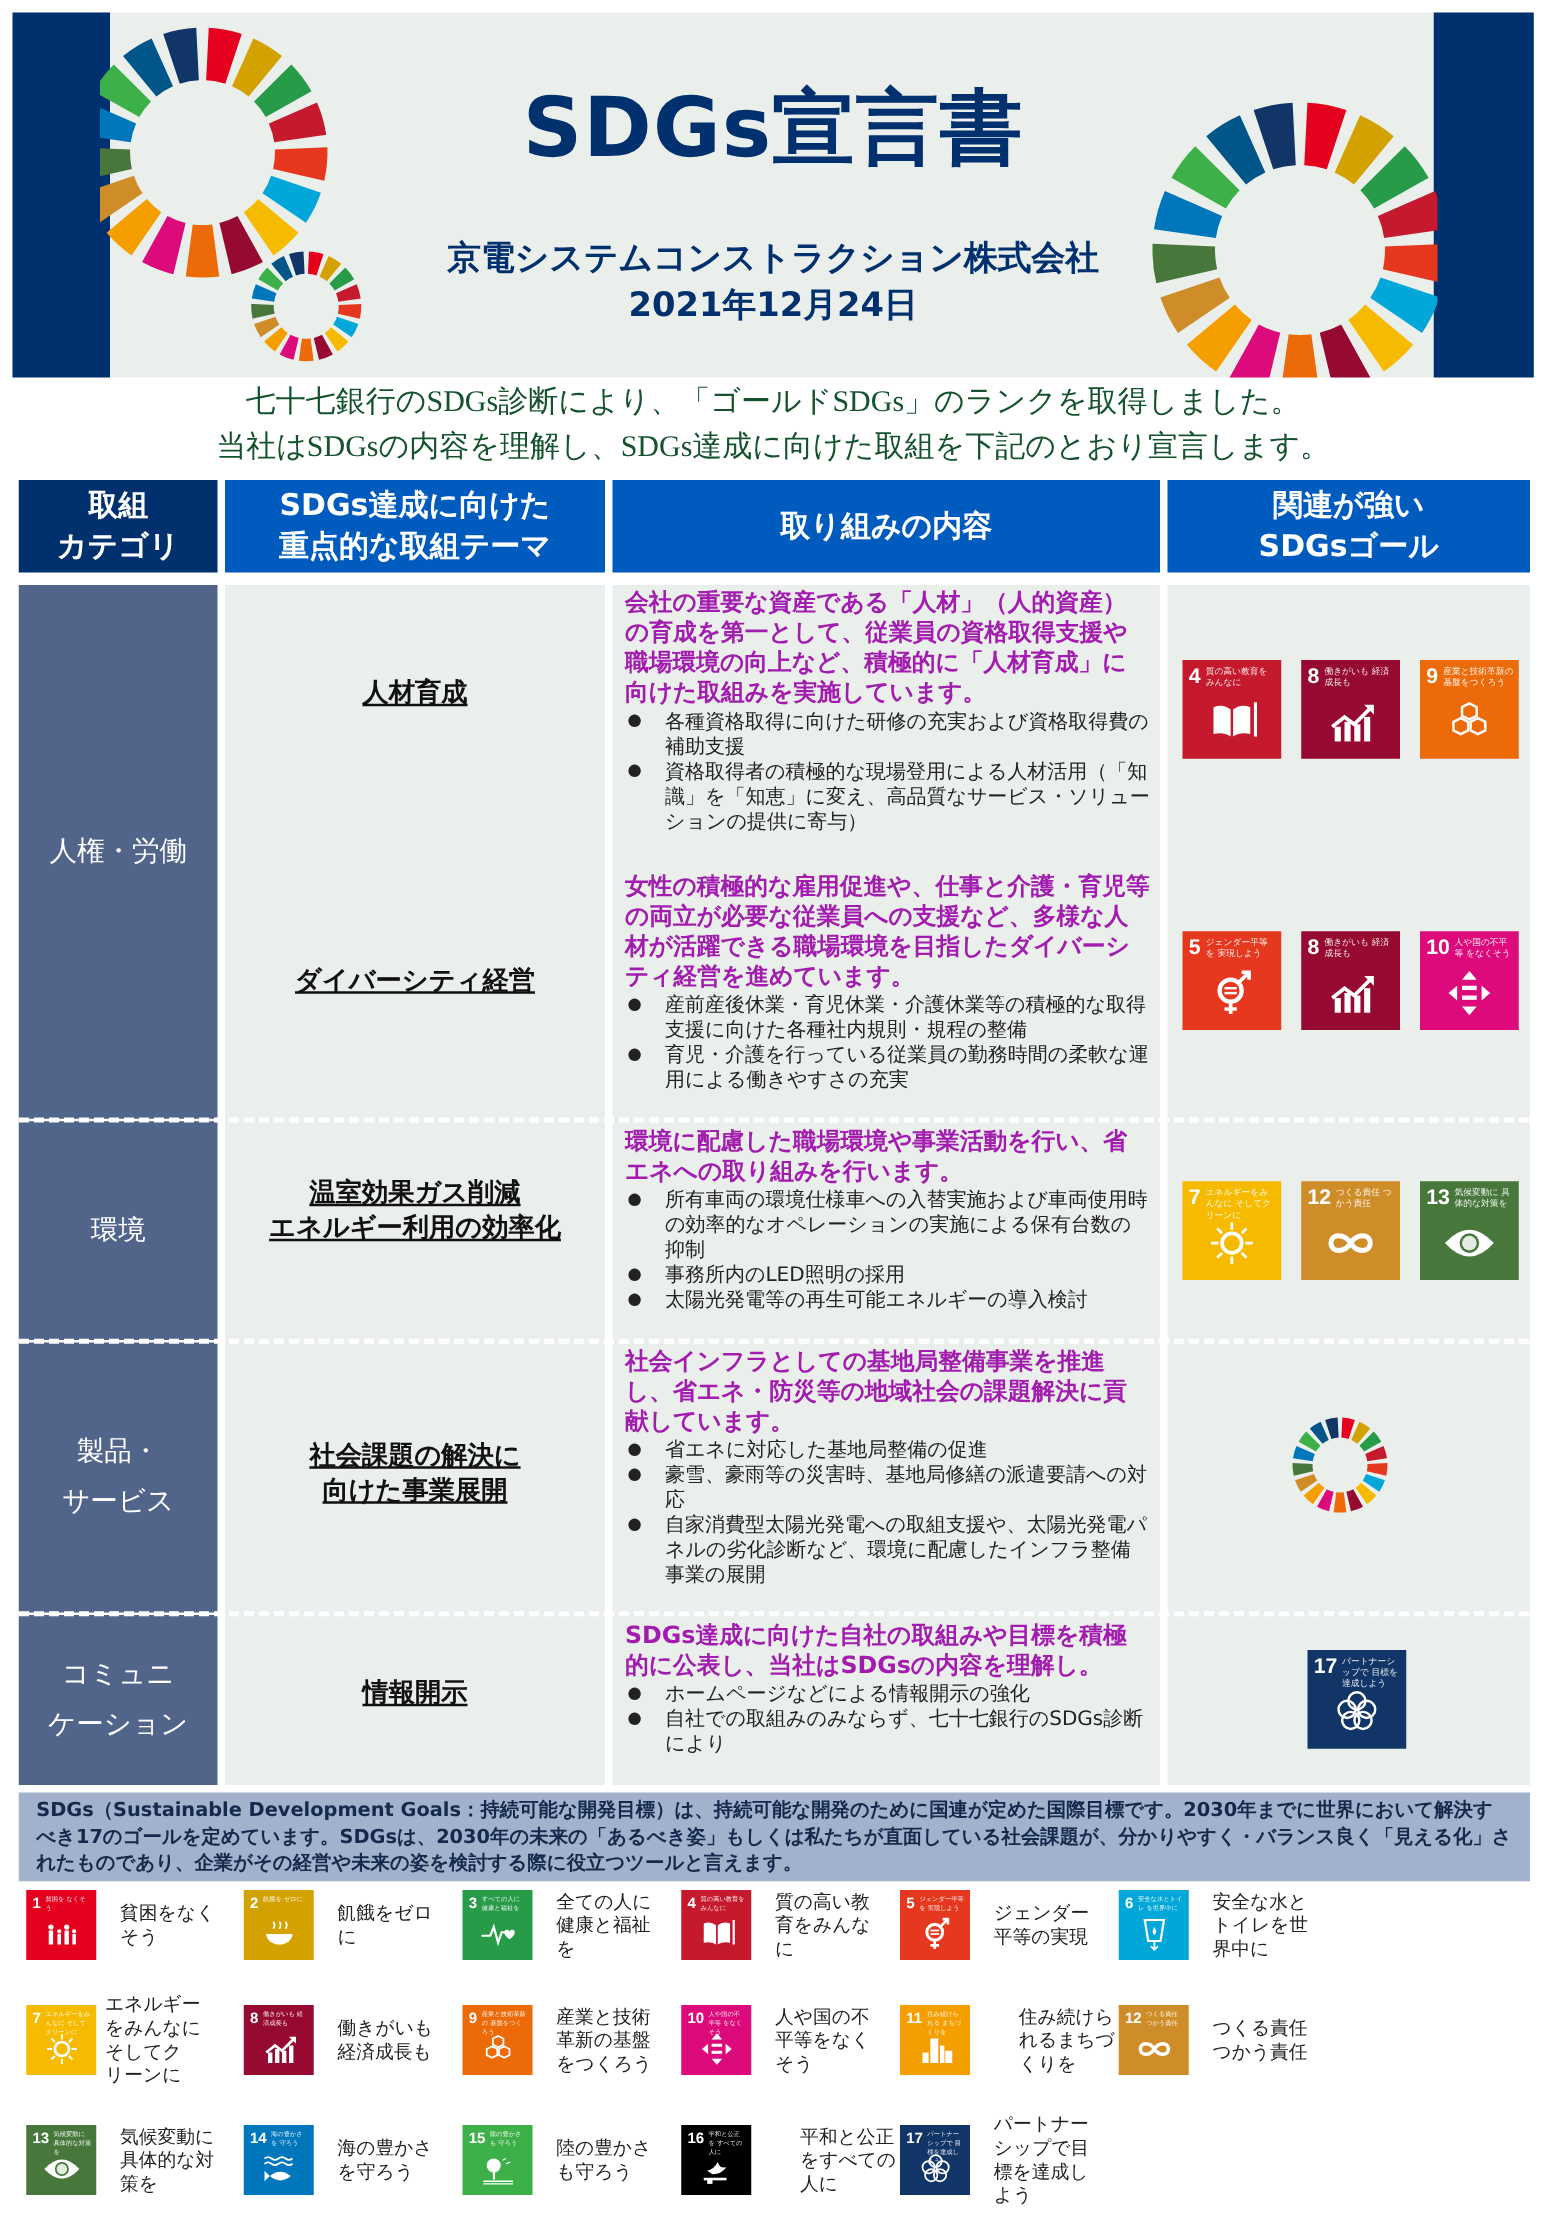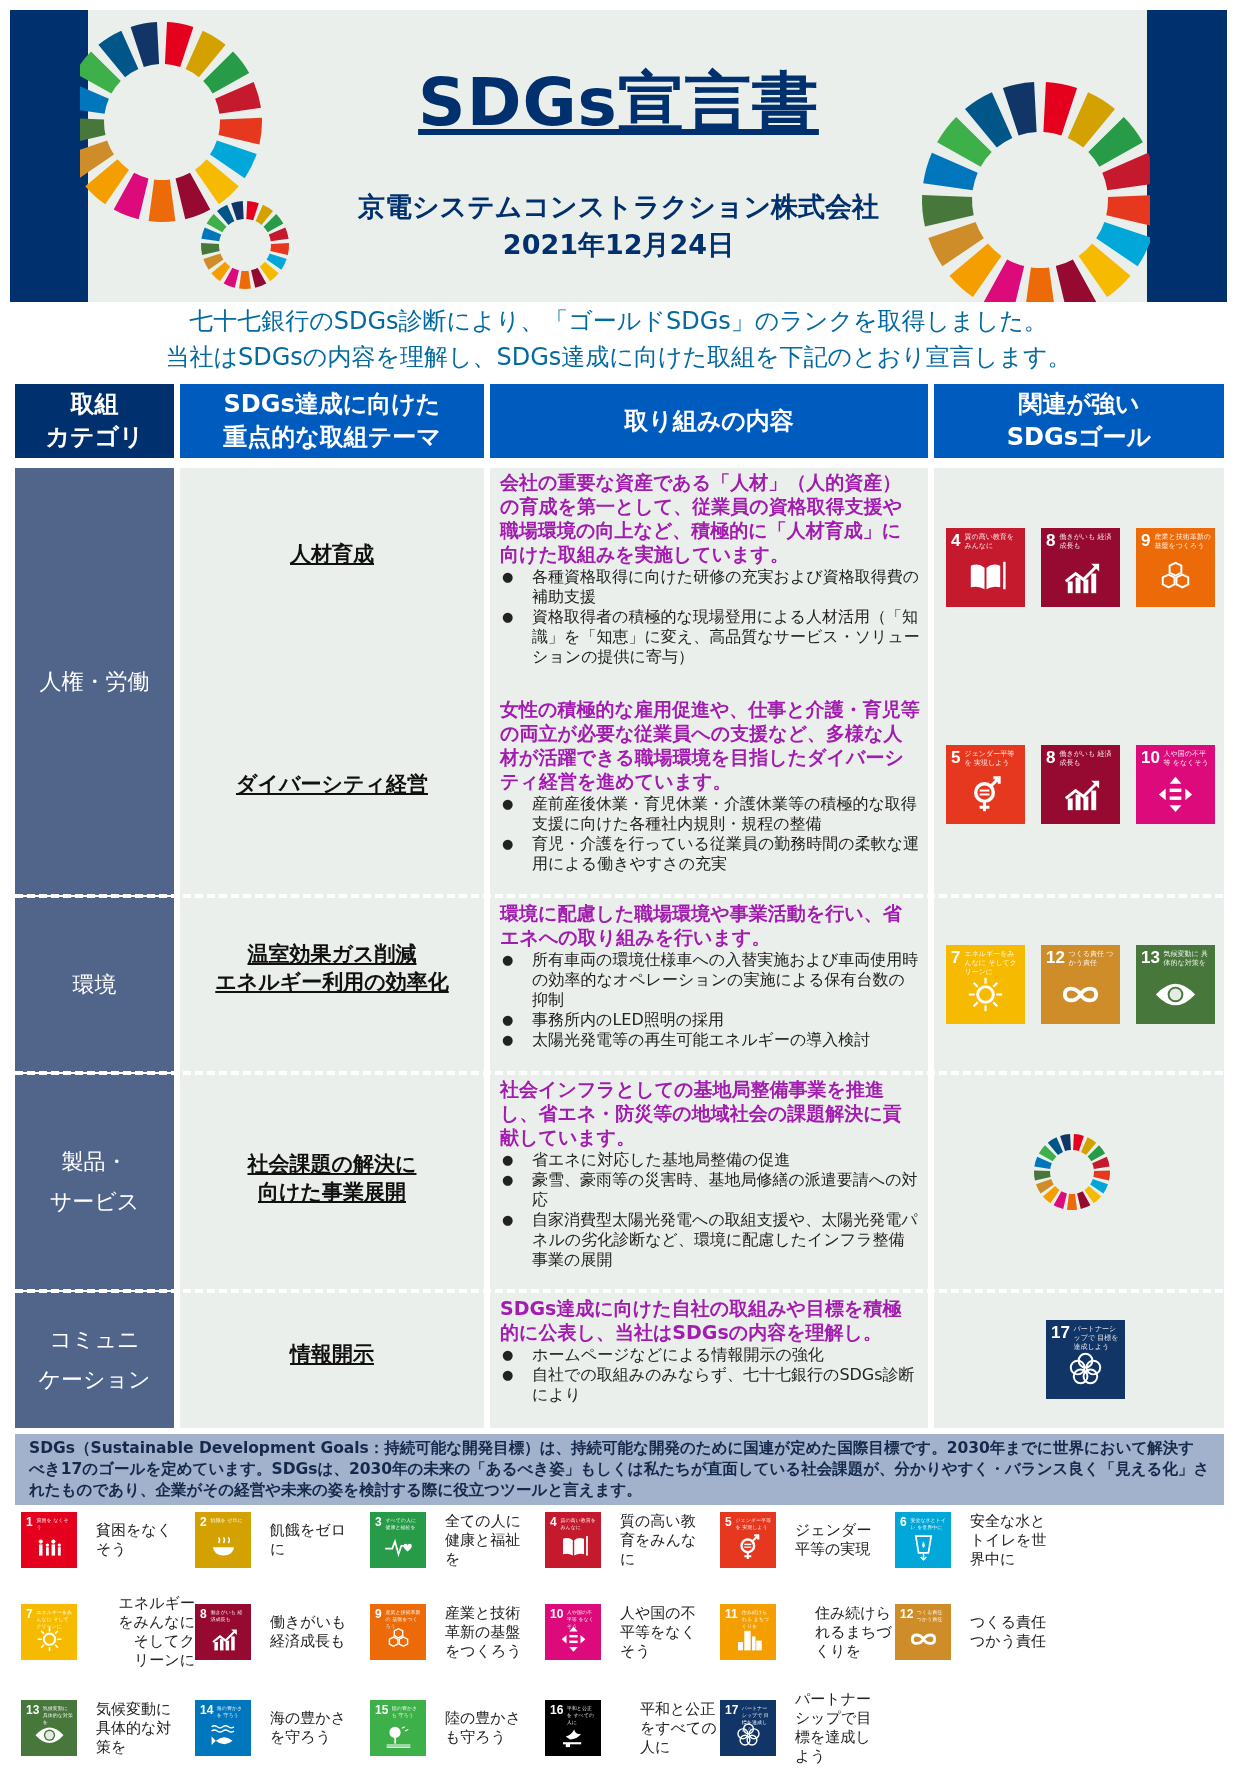--- a/index.html
+++ b/index.html
@@ -1,25 +1,25 @@
 <!DOCTYPE html>
 <html><head>
 <meta charset="utf-8">
 <style>
   * { box-sizing: border-box; margin: 0; padding: 0; }
   body { width: 1237px; height: 1787px; background: #ffffff; font-family: "DejaVu Sans", "Liberation Sans", sans-serif; position: relative; overflow: hidden; color: #111; }
   .abs { position: absolute; }
   
   #header { left: 10px; top: 10px; width: 1217px; height: 292px; background: #ebefeb; }
   .navy-bar { position: absolute; top: 0; height: 292px; background: #00306e; }
-  #title { position: absolute; left: 0; width: 1217px; top: 48px; text-align: center; font-size: 66px; font-weight: bold; color: #00306e; letter-spacing: 1px; text-decoration: underline; }
+  #title { position: absolute; left: 0; width: 1217px; top: 48px; text-align: center; font-size: 66px; font-weight: bold; color: #00306e; letter-spacing: 1px; }
   #company { position: absolute; left: 0; width: 1217px; top: 178px; text-align: center; font-size: 27px; font-weight: bold; color: #00306e; line-height: 38px; }
   .wheel { position: absolute; }
   
-  .intro { position: absolute; left: 0; width: 1237px; text-align: center; font-size: 24px; color: #0369a1; }
+  .intro { position: absolute; left: 0; width: 1237px; text-align: center; font-size: 24px; color: #14532d; font-family: Liberation Serif, serif; }
   
   .th { position: absolute; top: 384px; height: 74px; color: #fff; font-weight: bold; font-size: 24px; display: flex; align-items: center; justify-content: center; text-align: center; line-height: 33px; }
   
   .cat { position: absolute; left: 15px; width: 159px; background: #51658b; color: #fff; font-size: 22px; display: flex; align-items: center; justify-content: center; text-align: center; line-height: 40px; }
   .cell { position: absolute; background: #ebefeb; }
   .theme { display: flex; align-items: flex-start; justify-content: center; text-align: center; font-weight: bold; font-size: 21px; text-decoration: underline; line-height: 28px; position: absolute; left: 180px; width: 304px; }
   .content-block { position: absolute; left: 500px; width: 420px; }
   .lead { font-weight: bold; font-size: 19px; line-height: 24px; color: #a21caf; }
   .bullets { list-style: none; font-size: 16px; line-height: 20px; color: #222; margin-top: 1px; }
   .bullets li { position: relative; padding-left: 32px; }
@@ -485,21 +485,21 @@
     <span class="tt" style="left:15.44px;font-size:5px;line-height:7px;width:36.56px;">エネルギーをみんなに そしてクリーンに</span>
     <div style="position: absolute; left: 10.5px; top: 16.8px; width: 35px; height: 35px;">
       <svg width="35" height="35" viewBox="0 0 50 50">
         <circle cx="25" cy="26" r="8" stroke="#fff" stroke-width="3" fill="none"></circle>
         <g stroke="#fff" stroke-width="2.2">
           <path d="M25 9 v6 M25 37 v6 M8 26 h6 M36 26 h6 M13 14 l4 4 M33 34 l4 4 M37 14 l-4 4 M17 34 l-4 4"></path>
         </g>
       </svg>
     </div>
   </div>
-<div class="glabel" style="left: 95px; top: 1594px; text-align: right;">
+<div class="glabel" style="left: 84px; top: 1594px;">
     <div>エネルギー</div>
     <div>をみんなに</div>
     <div>そしてク</div>
     <div>リーンに</div>
   </div>
 <div class="tile" style="left: 195px; top: 1604px; width: 56px; height: 56px; background: rgb(150, 10, 49);">
     <span class="num" style="font-size:12px;">8</span>
     <span class="tt" style="left:15.44px;font-size:5px;line-height:7px;width:36.56px;">働きがいも 経済成長も</span>
     <div style="position: absolute; left: 10.5px; top: 16.8px; width: 35px; height: 35px;">
       <svg width="35" height="35" viewBox="0 0 50 50">

